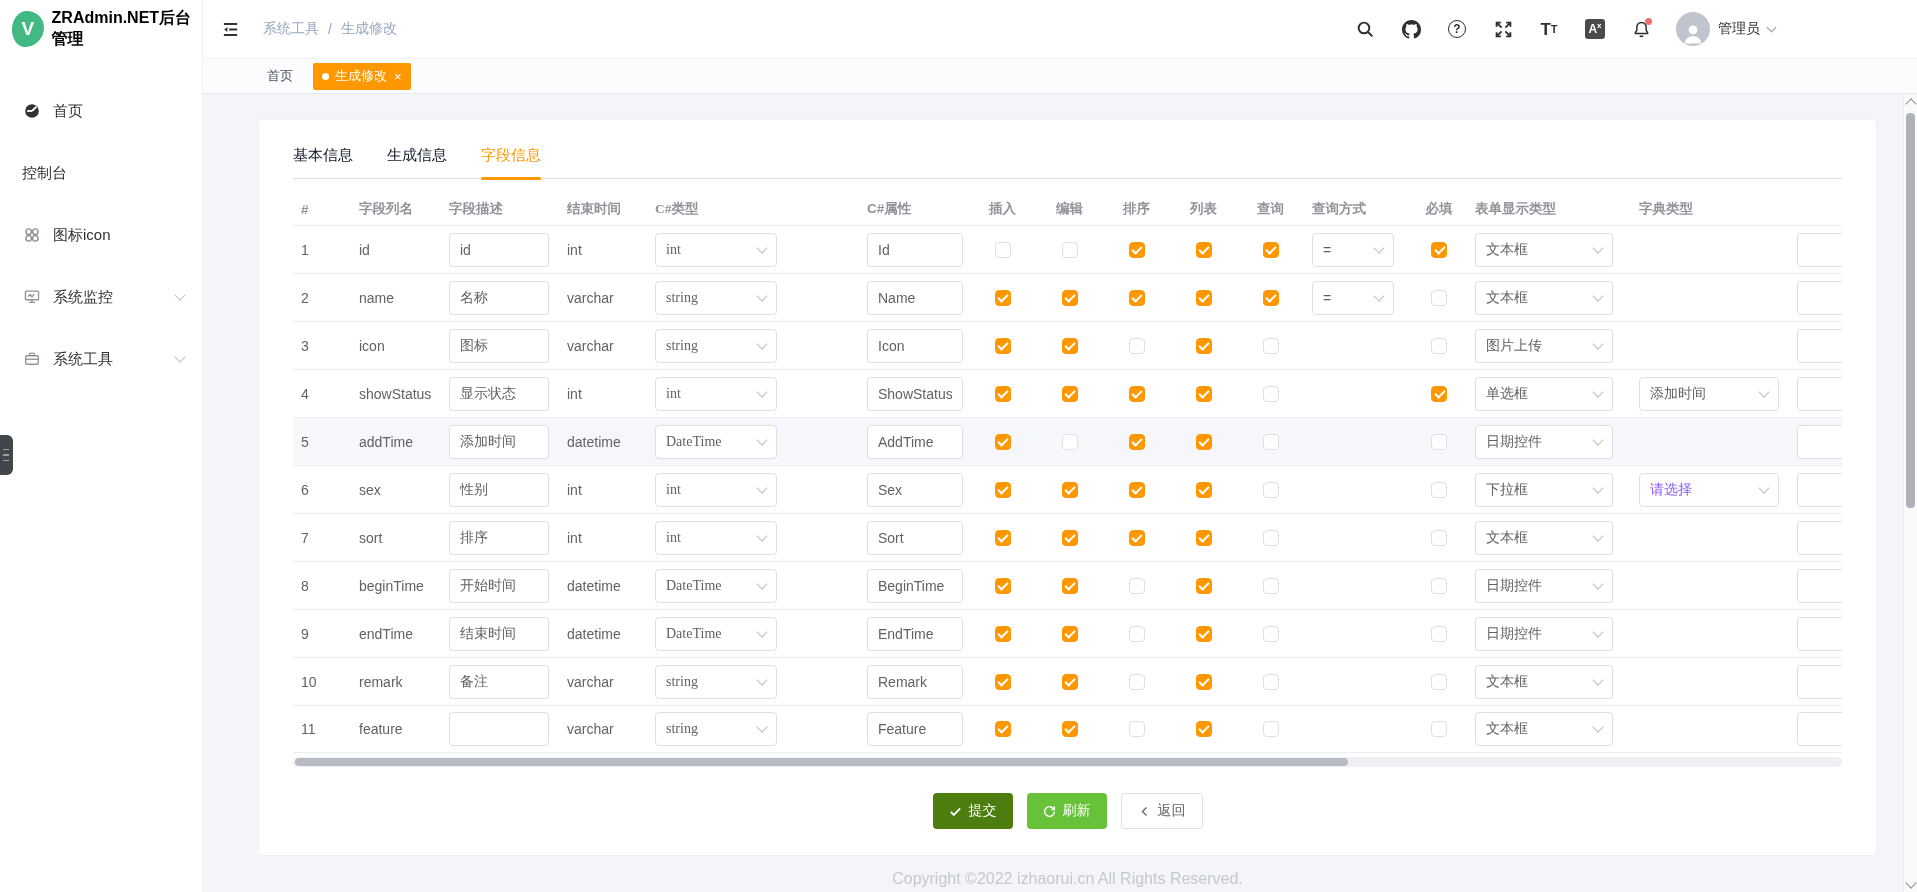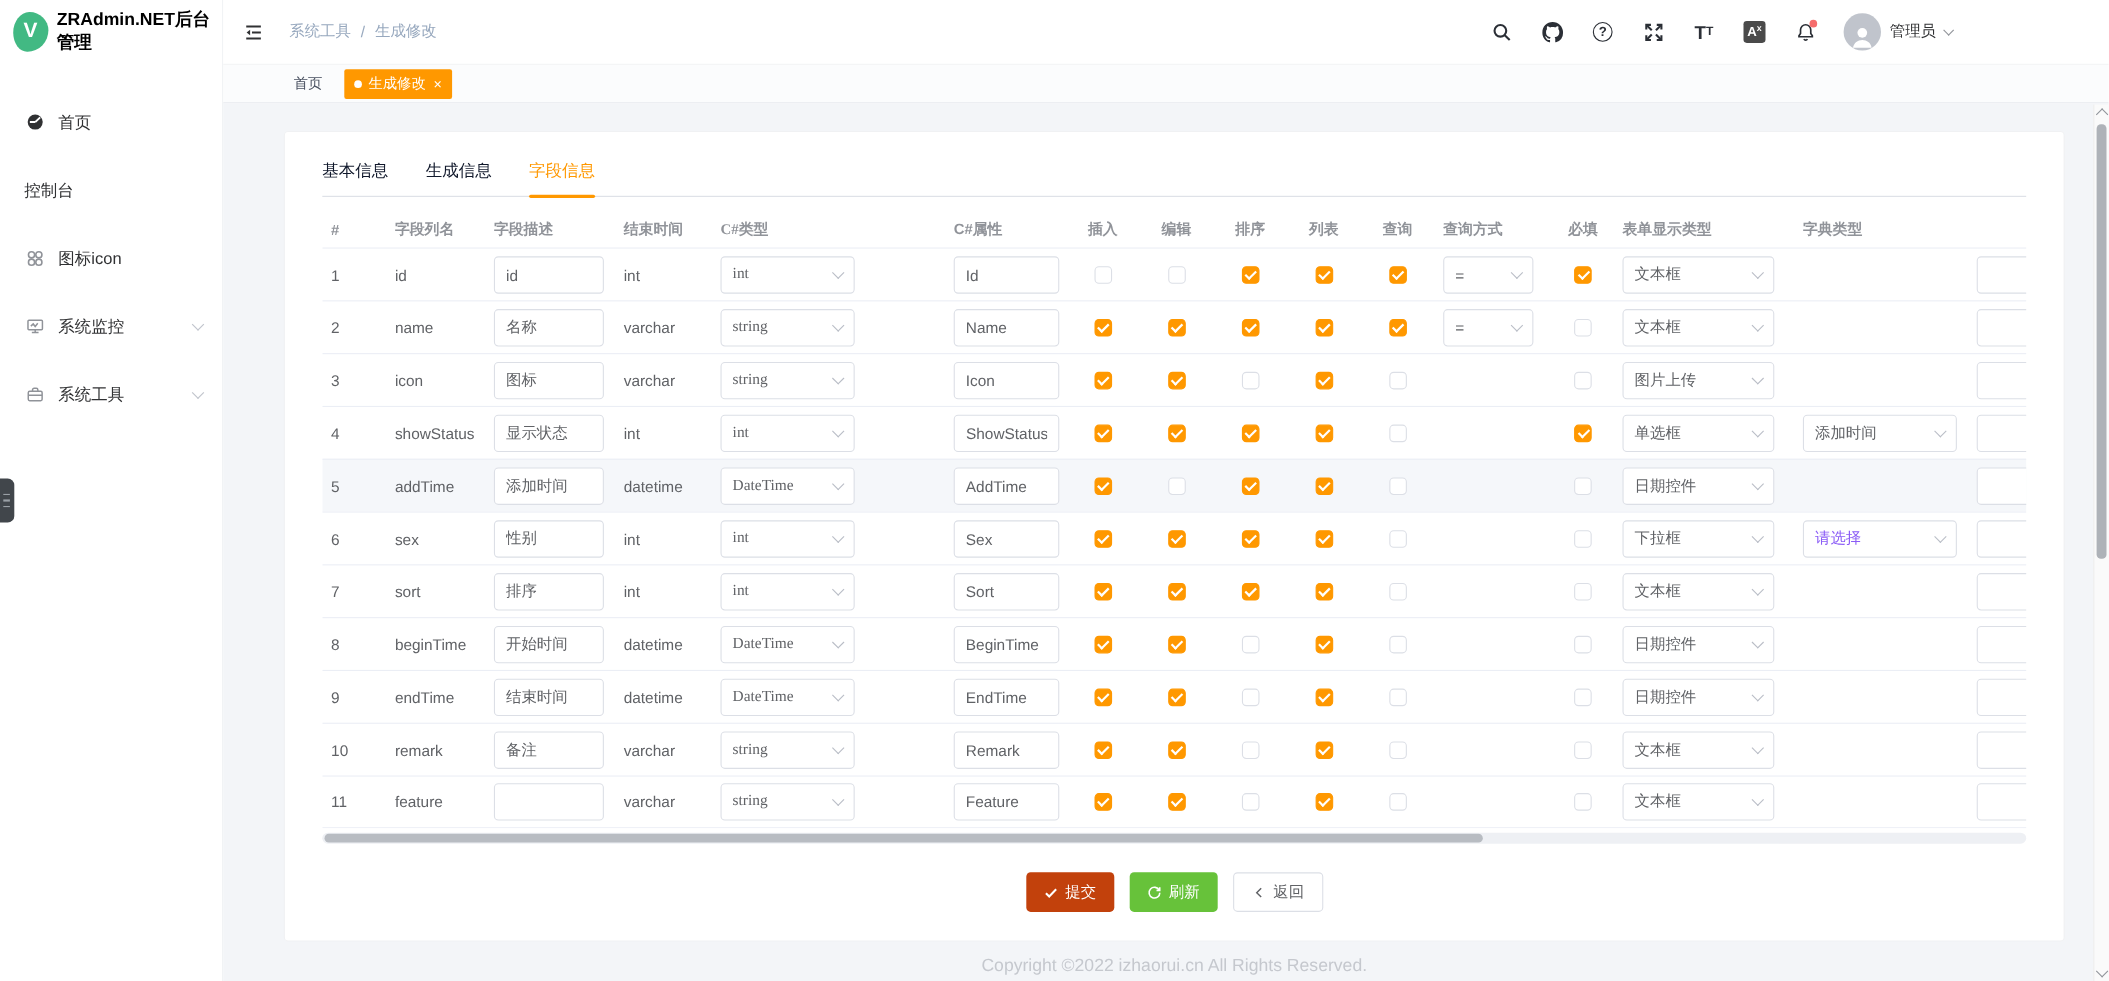--- a/index.html
+++ b/index.html
@@ -86,21 +86,21 @@
   .cb.checked { background:#ff9800; border-color:#ff9800; }
   .cb.checked::after { content:""; display:block; width:8px; height:4px; border-left:2px solid #fff; border-bottom:2px solid #fff;
     transform:rotate(-45deg); margin:3px 0 0 2.5px; }
 
   .h-scrollbar { margin-top:4px; height:10px; background:#eef0f4; border-radius:5px; position:relative; }
   .h-thumb { position:absolute; left:2px; top:1px; height:8px; width:68%; background:#b8bcc2; border-radius:4px; cursor:pointer; }
 
   .actions { display:flex; justify-content:center; gap:14px; margin-top:26px; margin-bottom:8px; }
   .btn { height:36px; border:none; border-radius:4px; padding:0 16px; font-size:14px; display:inline-flex;
     align-items:center; gap:7px; cursor:pointer; font-family:inherit; }
-  .btn-submit { background:#c2410c; color:#fff; }
+  .btn-submit { background:#4d7c0f; color:#fff; }
   .btn-refresh { background:#67c23a; color:#fff; }
   .btn-back { background:#fff; color:#606266; border:1px solid #dcdfe6; }
   .btn svg { width:13px; height:13px; }
 
   .footer { text-align:center; color:#c5c8ce; font-size:16px; margin-top:14px; }
 
   
   .v-scrollbar { position:absolute; right:0; top:95px; bottom:0; width:14px; background:#fafafa; border-left:1px solid #ededed; }
   .v-arrow { position:absolute; left:3px; width:8px; height:8px; border-right:1.5px solid #8f9399; border-bottom:1.5px solid #8f9399; }
   .v-arrow.up { top:5px; transform:rotate(-135deg); }

